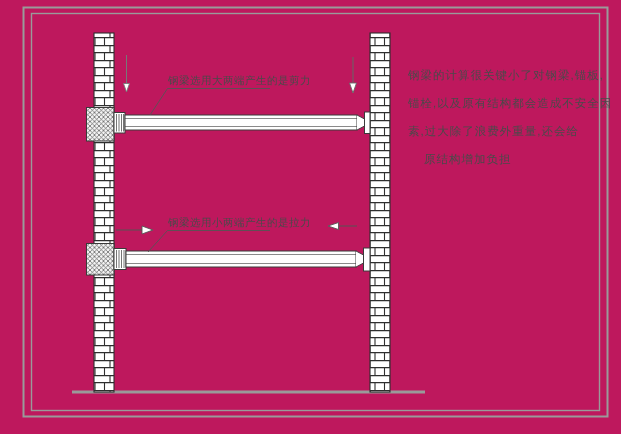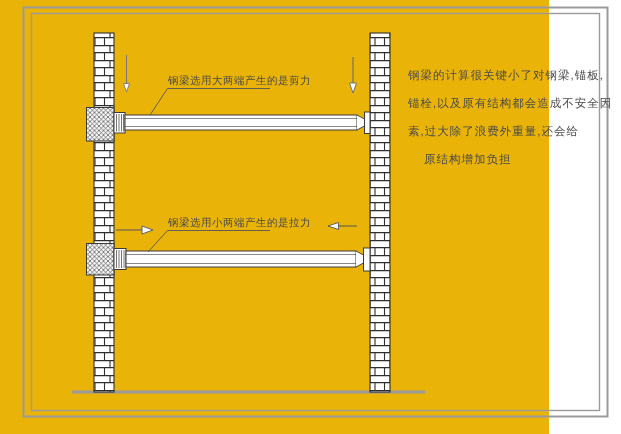--- a/index.html
+++ b/index.html
@@ -6,23 +6,23 @@
     margin: 0;
     padding: 0;
     background: #ffffff;
     width: 621px;
     height: 434px;
     overflow: hidden;
     font-family: "Liberation Sans", sans-serif;
   }
   #stage {
     position: relative;
-    width: 549px;
+    width: 621px;
     height: 434px;
-    background: #eab308;
+    background: #be185d;
   }
   svg { display: block; }
   text {
     font-family: "Liberation Sans", "DejaVu Sans", sans-serif;
     fill: #4a4a4a;
   }
   .beam-label { font-size: 10.5px; letter-spacing: 0.5px; }
   .note-line  { font-size: 11.5px; letter-spacing: 1px; }
 </style>
 </head>

